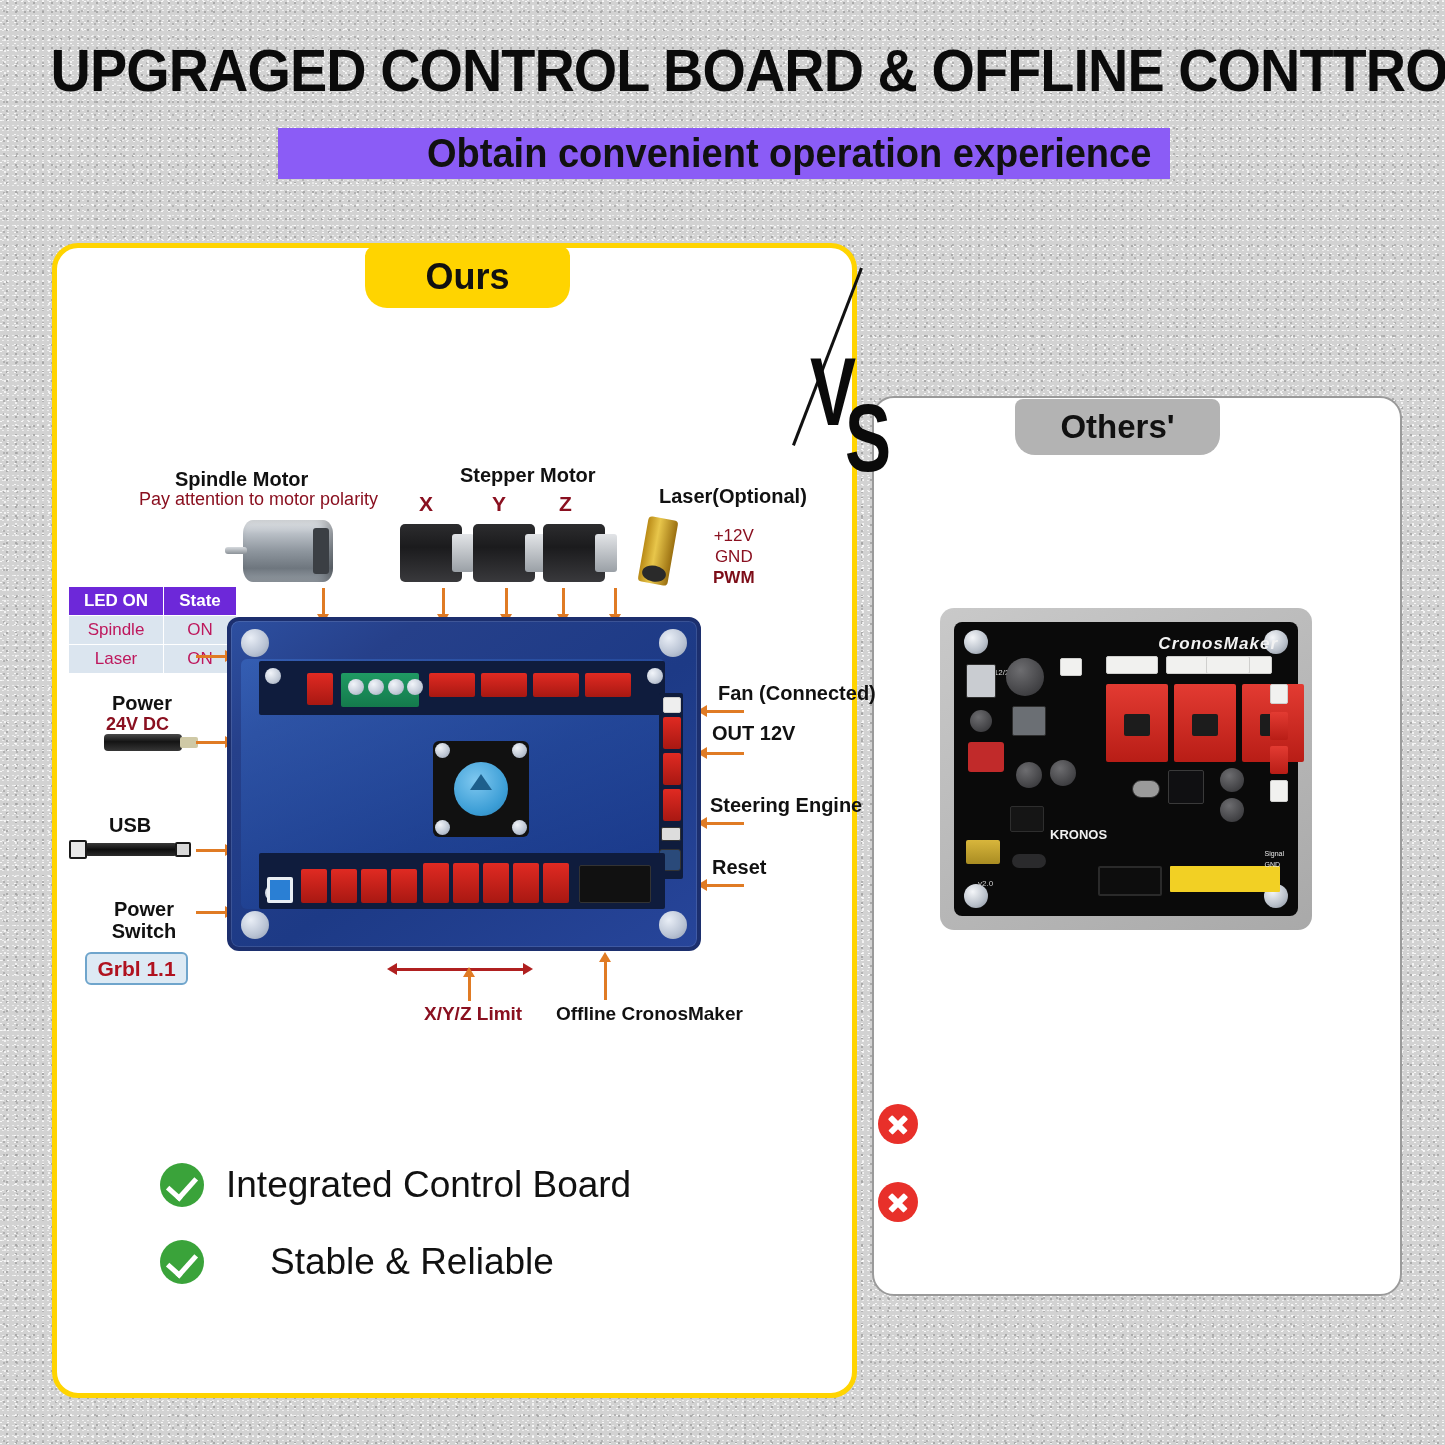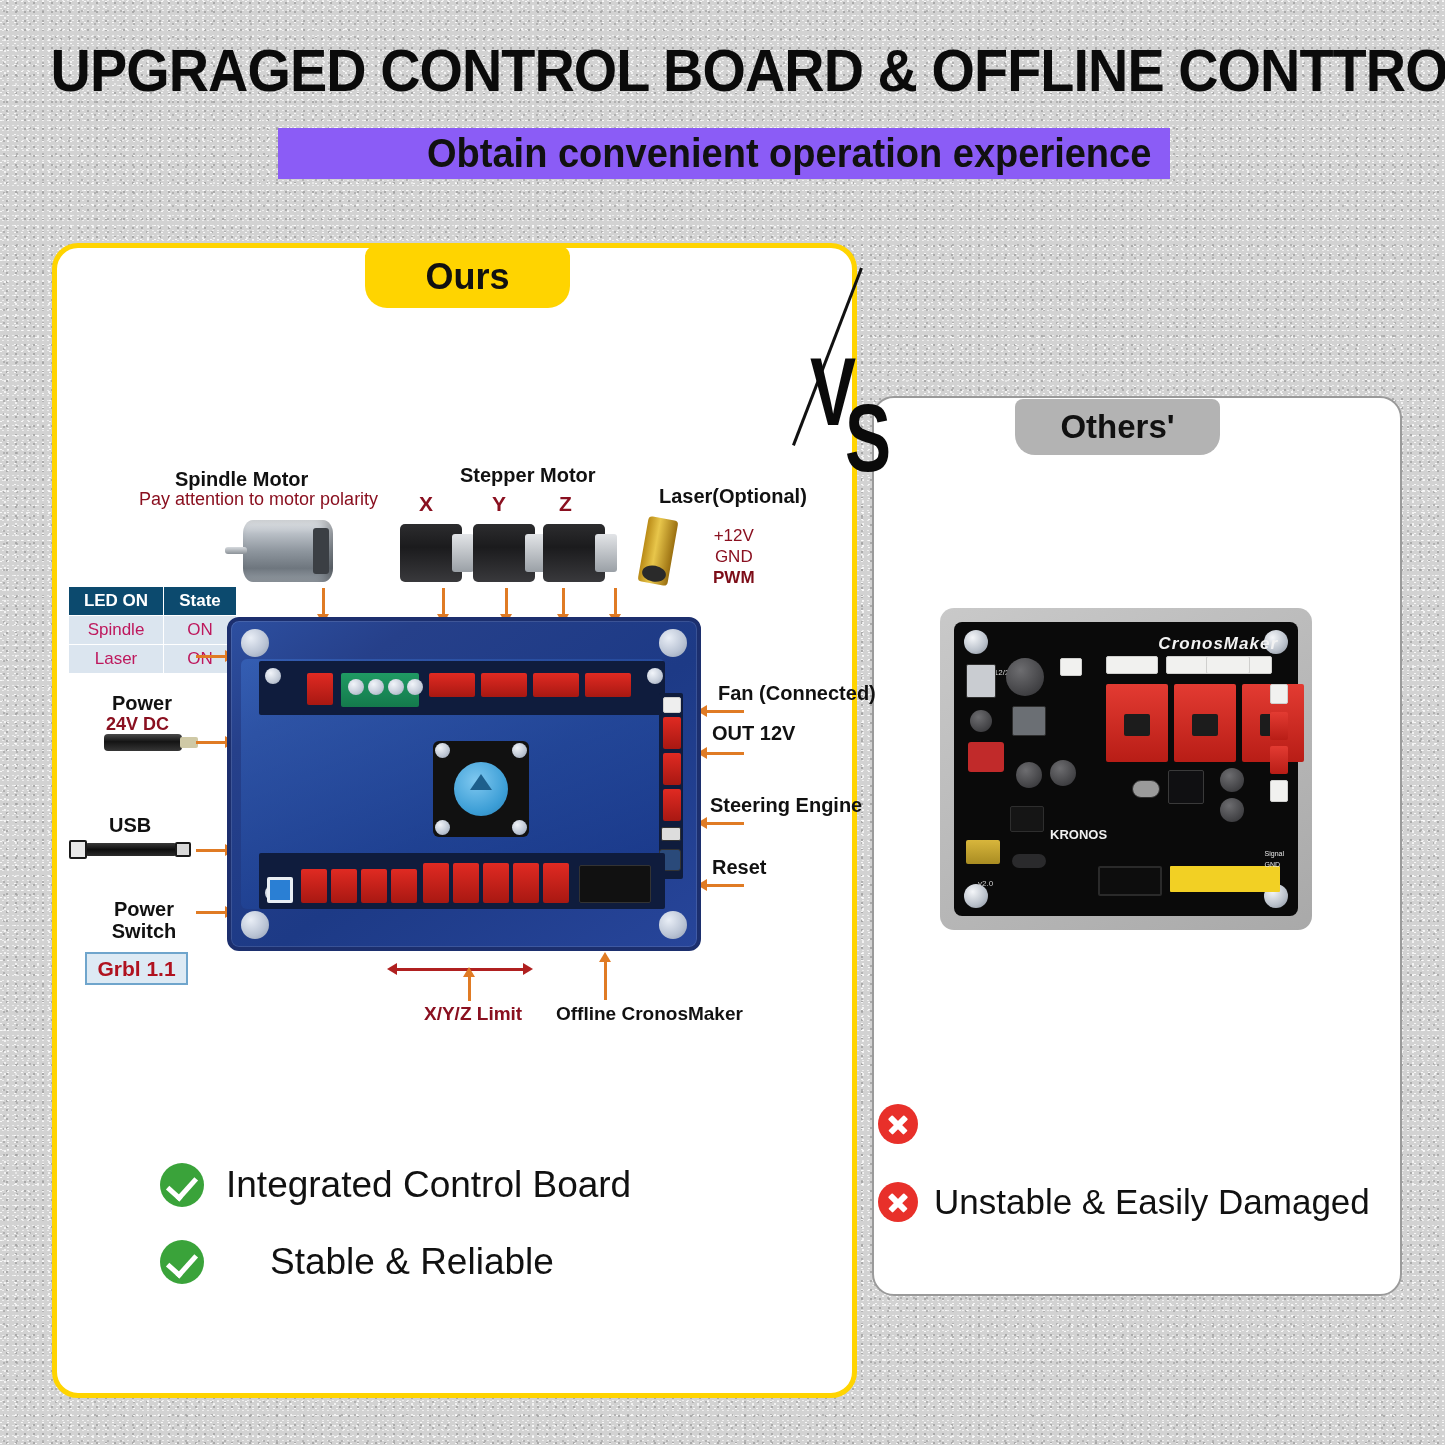--- a/index.html
+++ b/index.html
@@ -160,21 +160,21 @@
   }
   .arrow-dbl:after{
     content:"";position:absolute;right:-9px;top:-5px;
     border-top:6.5px solid transparent;border-bottom:6.5px solid transparent;
     border-left:10px solid #B02020;
   }
 
   
   #led-table{left:68px;top:586px;border-collapse:collapse;font-size:17px;}
   #led-table th{
-    background:#0c4a6e;color:#fff;font-weight:bold;padding:4px 10px;
+    background:#6d28d9;color:#fff;font-weight:bold;padding:4px 10px;
     border:1px solid #ffffff;
   }
   #led-table td{
     background:#dbe5ef;color:#be185d;padding:4px 10px;border:1px solid #ffffff;
     text-align:center;
   }
   #led-table td.c0{min-width:74px;}
   #led-table td.c1{min-width:52px;}
 
   
@@ -199,21 +199,21 @@
     content:"";position:absolute;left:-16px;top:-3px;width:18px;height:19px;
     background:#e8e8e8;border:2px solid #1a1a1a;border-radius:2px;box-sizing:border-box;
   }
   .usb-cable:after{
     content:"";position:absolute;right:-14px;top:-1px;width:16px;height:15px;
     background:#d8d8d8;border:2px solid #1a1a1a;border-radius:2px;box-sizing:border-box;
   }
   #lbl-pswitch{left:108px;top:898px;font-size:20px;line-height:1.1;text-align:center;width:72px;}
   #grbl-badge{
     left:85px;top:952px;width:103px;height:33px;
-    background:#ddeaf4;border:2px solid #6fa5cc;border-radius:0;
+    background:#ddeaf4;border:2px solid #6fa5cc;border-radius:6px;
     display:flex;align-items:center;justify-content:center;
     font-size:21px;font-weight:bold;color:#b0121f;box-sizing:border-box;
   }
 
   
   #lbl-fan{left:718px;top:682px;font-size:20px;}
   #lbl-out12v{left:712px;top:722px;font-size:20px;}
   #lbl-steering{left:710px;top:794px;font-size:20px;}
   #lbl-reset{left:712px;top:856px;font-size:20px;}
 
@@ -535,14 +535,13 @@
 </div>
 <div class="bullet" id="bullet-o2">
   <span class="ck"></span>
   <span class="txt">Stable &amp; Reliable</span>
 </div>
 <div class="bullet" id="bullet-t1">
   <span class="xx"></span>
 </div>
 <div class="bullet" id="bullet-t2">
   <span class="xx"></span>
-  <span class="txt">Unstable &amp; Easily Damaged</span>
 </div>
 
 </body></html>

